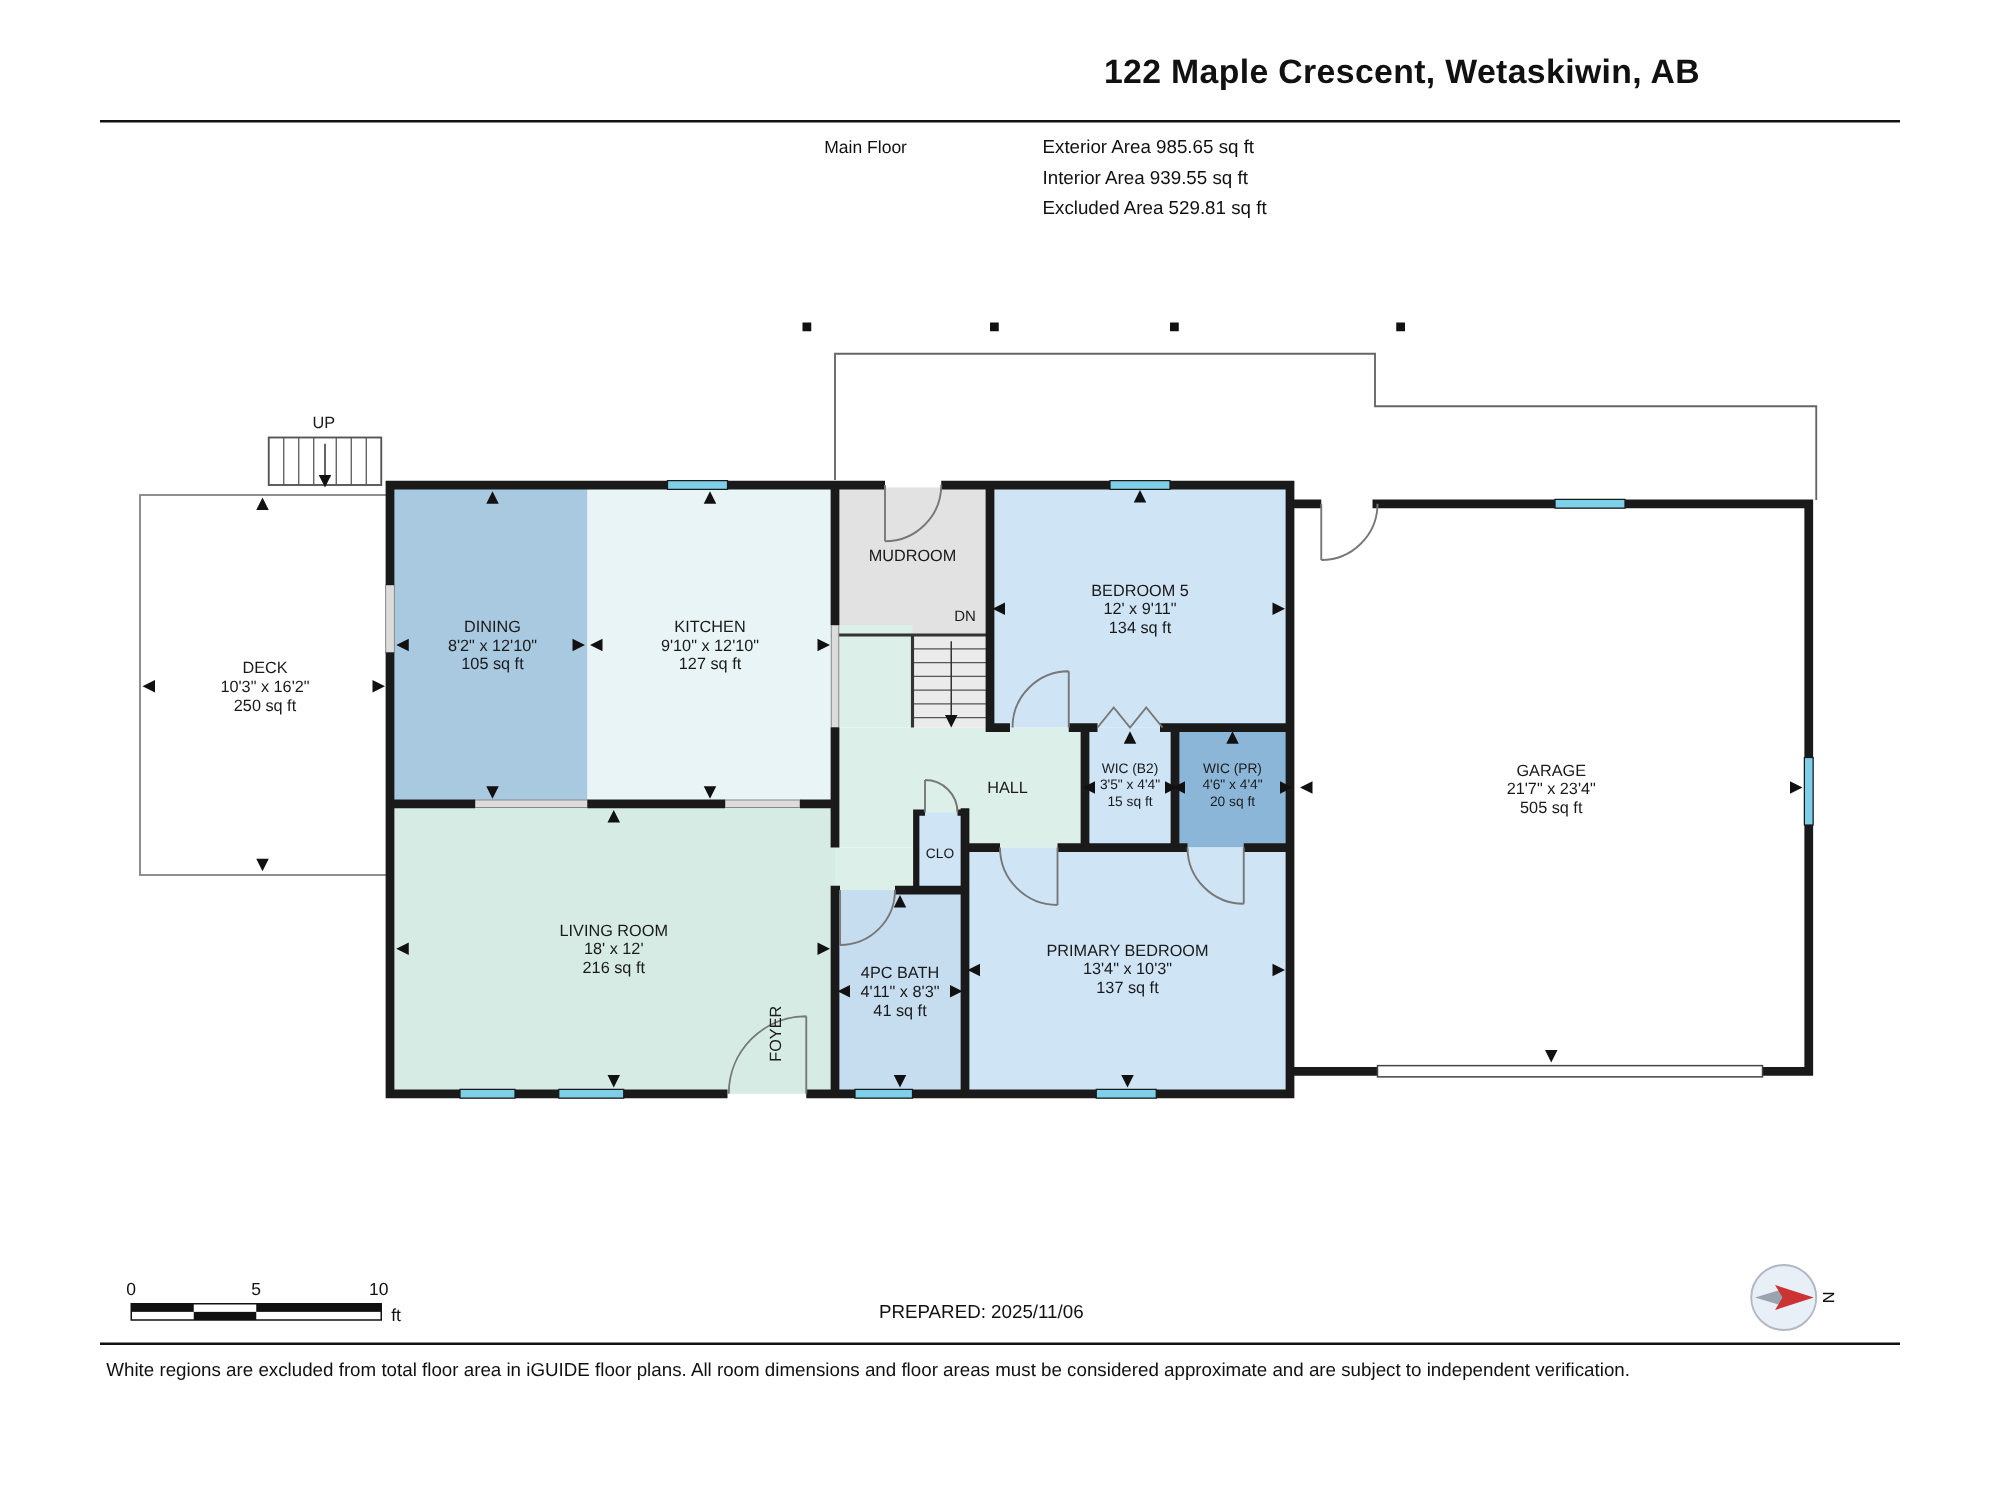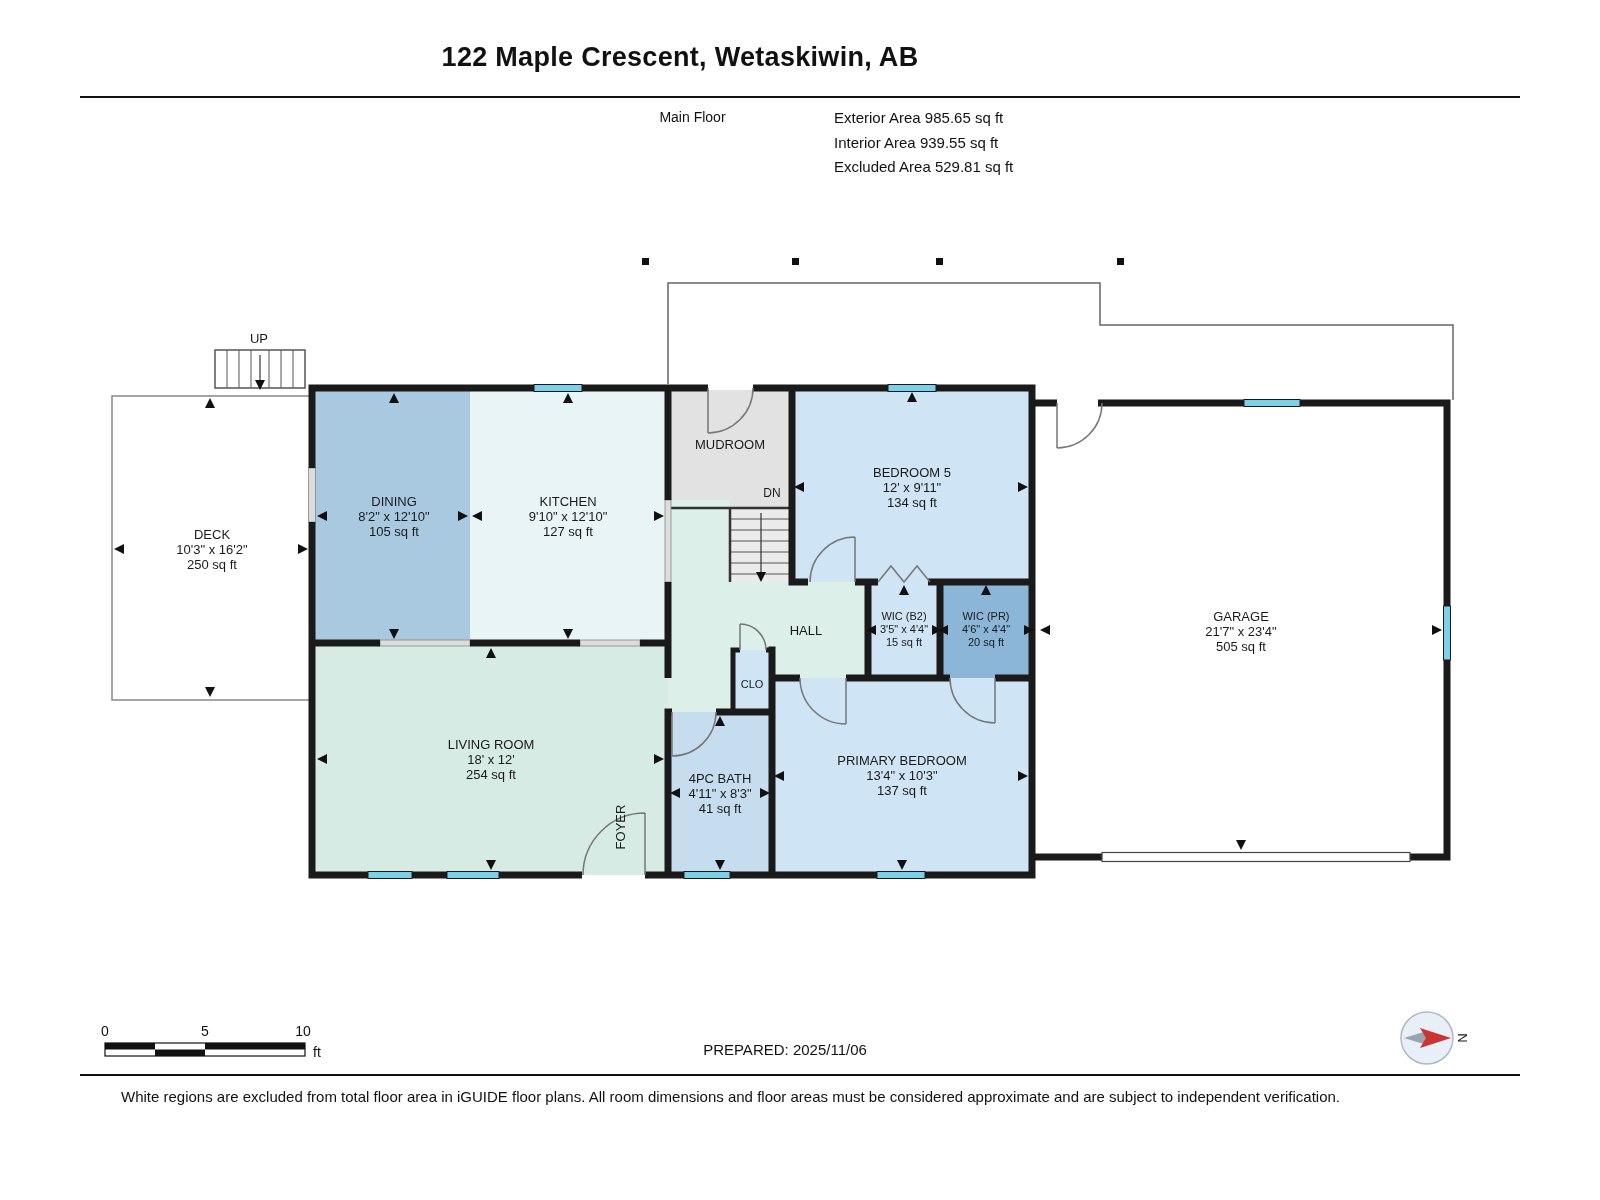--- a/index.html
+++ b/index.html
@@ -1,34 +1,34 @@
 <!DOCTYPE html>
 <html><head>
 <meta charset="utf-8">
 <style>
   html,body { margin:0; padding:0; }
   body {
     width:1600px; height:1200px; position:relative; background:#fff;
     font-family:"Liberation Sans", sans-serif; color:#111; overflow:hidden;
   }
   .abs { position:absolute; }
-  #title { top:42px; left:0; width:1360px; text-align:center; font-size:27px; font-weight:bold; letter-spacing:0.3px; }
+  #title { top:42px; left:0; width:1360px; text-align:right; font-size:27px; font-weight:bold; letter-spacing:0.3px; }
   .rule { height:2px; background:#111; left:80px; width:1440px; }
   #rule-top { top:96px; }
   #rule-bottom { top:1074px; }
   #floor-label { top:109px; left:600px; width:185px; text-align:center; font-size:14px; font-weight:normal; }
   #stats { top:109px; left:800px; font-size:15px; }
   #stats span { display:block; height:24.5px;margin-left:34px; }
   .rl { position:absolute; transform:translate(-50%,-50%); text-align:center; color:#1a1a1a;
         font-size:13px; line-height:15px; white-space:nowrap; z-index:3; }
   .rl span { display:block; }
   .rl.sm { font-size:11px; line-height:13px; }
   .rl.rot { transform:translate(-50%,-50%) rotate(-90deg); }
   #prepared { top:1041px; left:785px; transform:translateX(-50%); font-size:15px; font-weight:normal; }
-  #disclaimer { top:1088px; left:85px; font-size:15px;margin-left:36px; }
+  #disclaimer { top:1088px; left:85px; font-size:15px; }
   svg { position:absolute; left:0; top:0; z-index:1; font-family:"Liberation Sans", sans-serif; }
   svg text { fill:#111; }
 </style>
 </head>
 <body>
 
 <div id="title" class="abs">122 Maple Crescent, Wetaskiwin, AB</div>
 <div id="rule-top" class="abs rule"></div>
 <div id="floor-label" class="abs">Main Floor</div>
 <div id="stats" class="abs">
@@ -227,21 +227,21 @@
   <span>WIC (PR)</span>
   <span>4'6" x 4'4"</span>
   <span>20 sq ft</span>
 </div>
 <div class="rl sm" style="left:752px;top:684px">
   <span>CLO</span>
 </div>
 <div class="rl" style="left:491px;top:759px">
   <span>LIVING ROOM</span>
   <span>18' x 12'</span>
-  <span>254 sq ft</span>
+  <span>216 sq ft</span>
 </div>
 <div class="rl rot" style="left:620px;top:827px">
   <span>FOYER</span>
 </div>
 <div class="rl" style="left:720px;top:793px">
   <span>4PC BATH</span>
   <span>4'11" x 8'3"</span>
   <span>41 sq ft</span>
 </div>
 <div class="rl" style="left:902px;top:775px">

